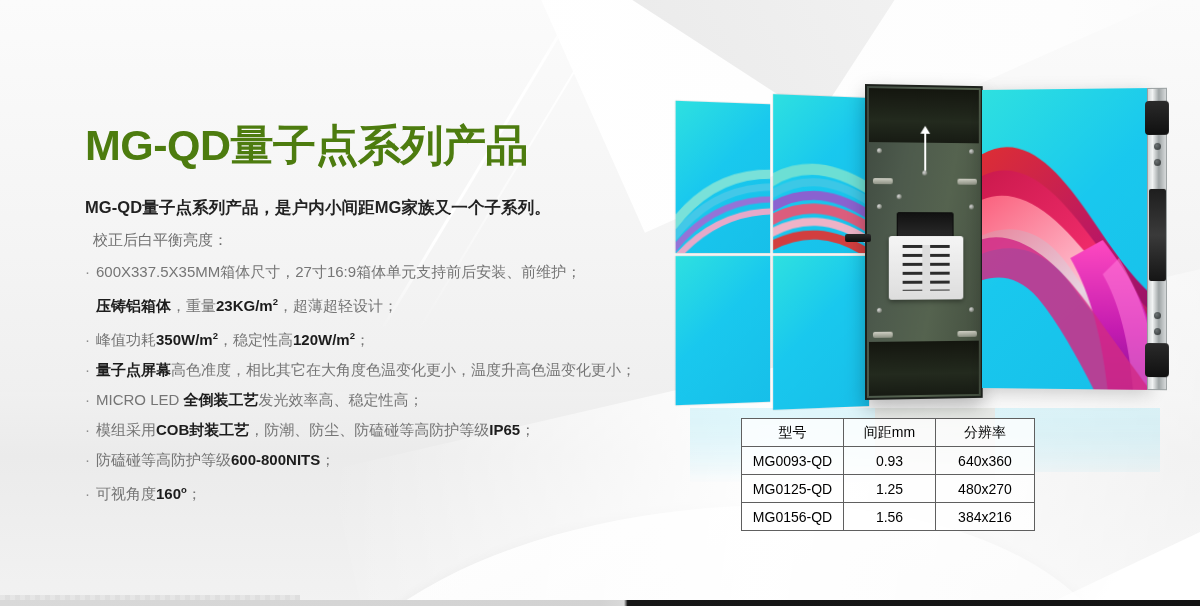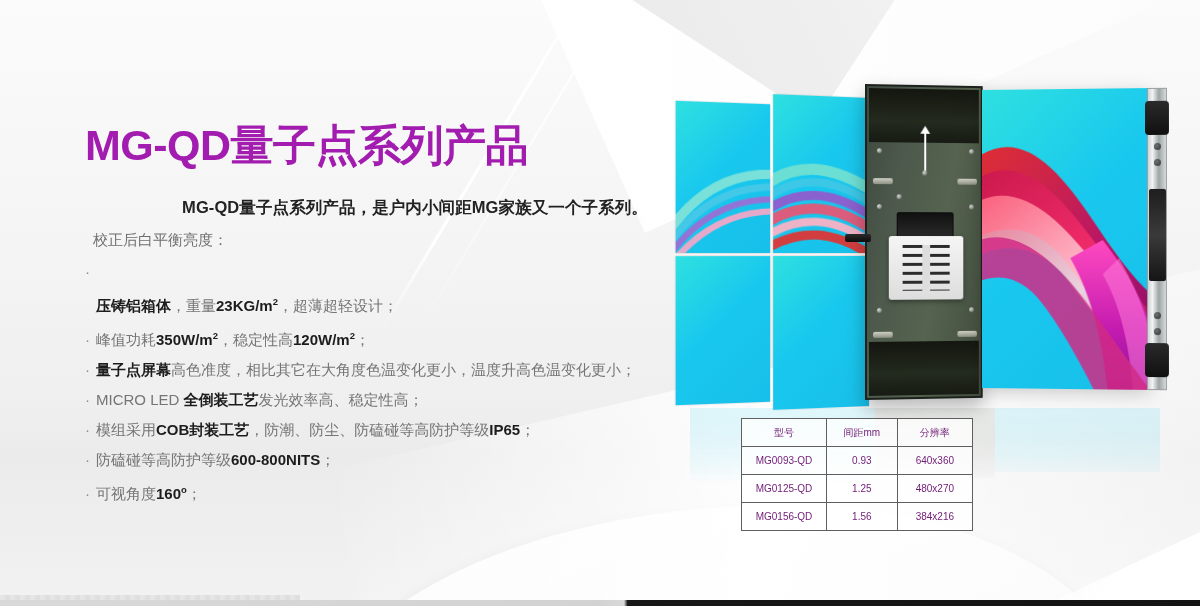--- a/index.html
+++ b/index.html
@@ -68,27 +68,26 @@
   }
   .bottom-texture{
     position:absolute; left:0; bottom:6px; width:300px; height:5px;
     background:repeating-linear-gradient(90deg,#dcdcdc 0 5px,#cfcfcf 5px 10px);
     opacity:.55;
   }
 
   
   .copy{ position:absolute; left:85px; top:124px; width:660px; }
   .title{
-    font-size:43px; font-weight:bold; color:#a21caf;
+    font-size:43px; font-weight:bold; color:#4d7c0f;
     letter-spacing:-0.5px; line-height:1;
   }
   .subtitle{
     margin-top:30px; font-size:16.5px; font-weight:bold; color:#222;
     letter-spacing:.1px;
-    text-align:center;
   }
   .intro{
     margin-top:12px; margin-left:8px; font-size:15px; color:#6e6e6e;
   }
   .bullets{ margin-top:7px; }
   .row{
     display:flex; align-items:baseline;
     font-size:15px; color:#757575; line-height:30px; white-space:nowrap;
   }
   .dot{
@@ -213,24 +212,24 @@
     position:absolute; left:10px; top:348px; width:500px; height:84px;
     transform:scaleY(-1);
     -webkit-mask:linear-gradient(180deg,rgba(0,0,0,0) 10%,rgba(0,0,0,.55) 100%);
     mask:linear-gradient(180deg,rgba(0,0,0,0) 10%,rgba(0,0,0,.55) 100%);
     opacity:.5;
   }
   .rf{ position:absolute; background:linear-gradient(180deg,#19c8ee,#8fe3f5); }
 
   
   #spec{
-    position:absolute; left:741px; top:418px; width:232px;
+    position:absolute; left:741px; top:418px; width:294px;
     border-collapse:collapse;
     background:rgba(255,255,255,.78);
-    font-size:10px; color:#701a75;
+    font-size:14px; color:#000000;
   }
   #spec td,#spec th{
     border:1px solid #5f5f5f;
     height:28px; text-align:center; font-weight:normal;
     padding:0 4px; white-space:nowrap;
   }
   #spec th{ font-weight:normal; }
   #spec .c0{ width:100px; }
   #spec .c1{ width:90px; }
   #spec .c2{ width:97px; }
@@ -371,20 +370,21 @@
     </div>
   </div>
 
   <div class="copy">
     <div class="title">MG-QD量子点系列产品</div>
     <div class="subtitle">MG-QD量子点系列产品，是户内小间距MG家族又一个子系列。</div>
     <div class="intro">校正后白平衡亮度：</div>
     <div class="bullets" id="bullets">
         <div class="row">
           <span class="dot">·</span>
+          <span><span class="seg">600X337.5X35MM箱体尺寸，27寸16:9箱体单元支持前后安装、前维护；</span></span>
         </div>
         <div class="row">
           <span class="dot blank">·</span>
           <span><span class="b">压铸铝箱体</span><span class="seg">，重量</span><span class="b">23KG/m</span><span class="b sup">2</span><span class="seg">，超薄超轻设计；</span></span>
         </div>
         <div class="row">
           <span class="dot">·</span>
           <span><span class="seg">峰值功耗</span><span class="b">350W/m</span><span class="b sup">2</span><span class="seg">，稳定性高</span><span class="b">120W/m</span><span class="b sup">2</span><span class="seg">；</span></span>
         </div>
         <div class="row">

